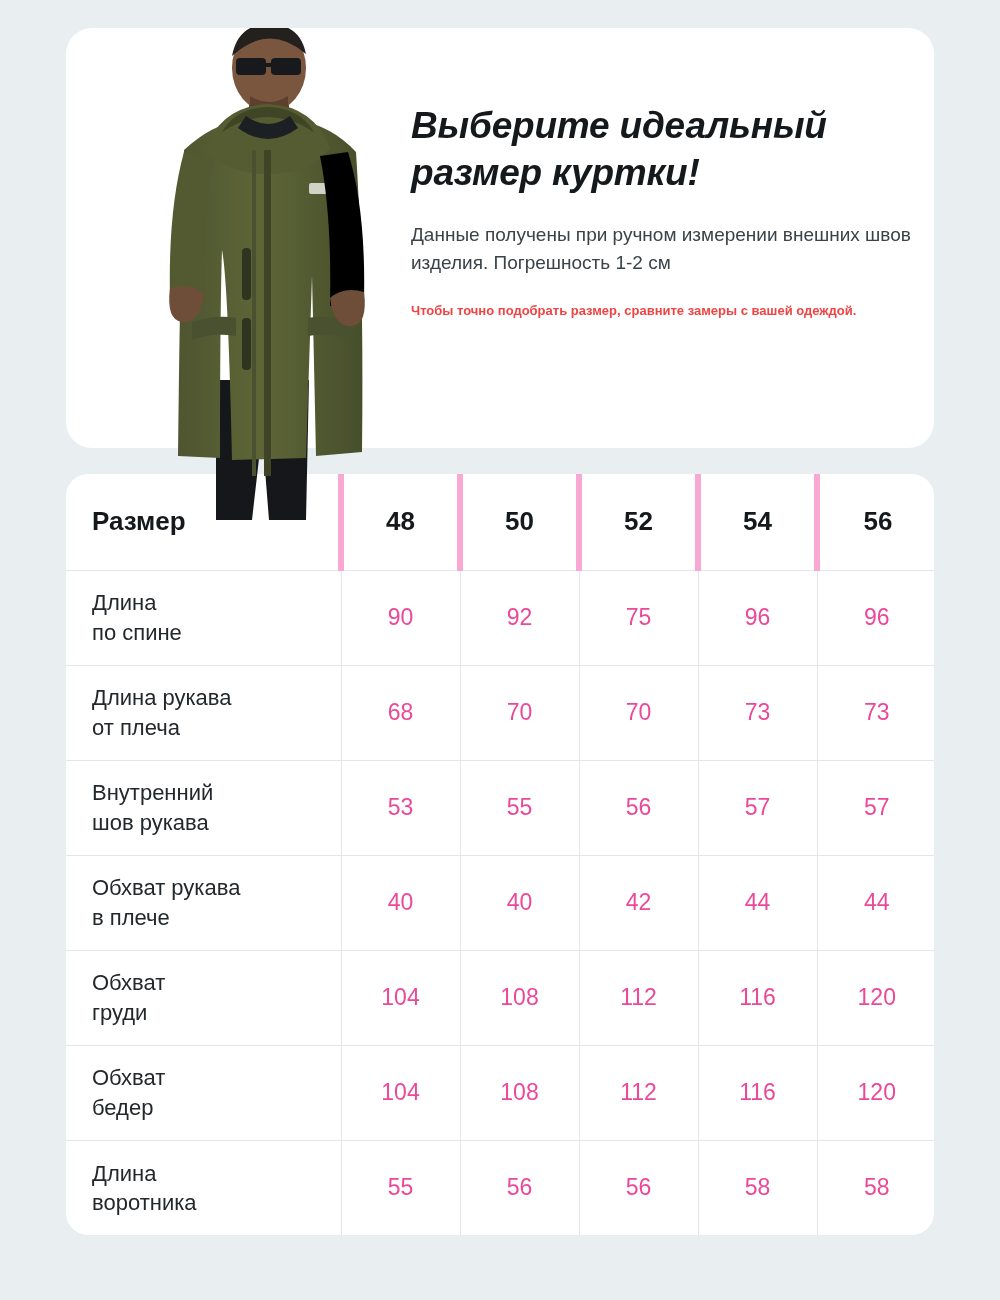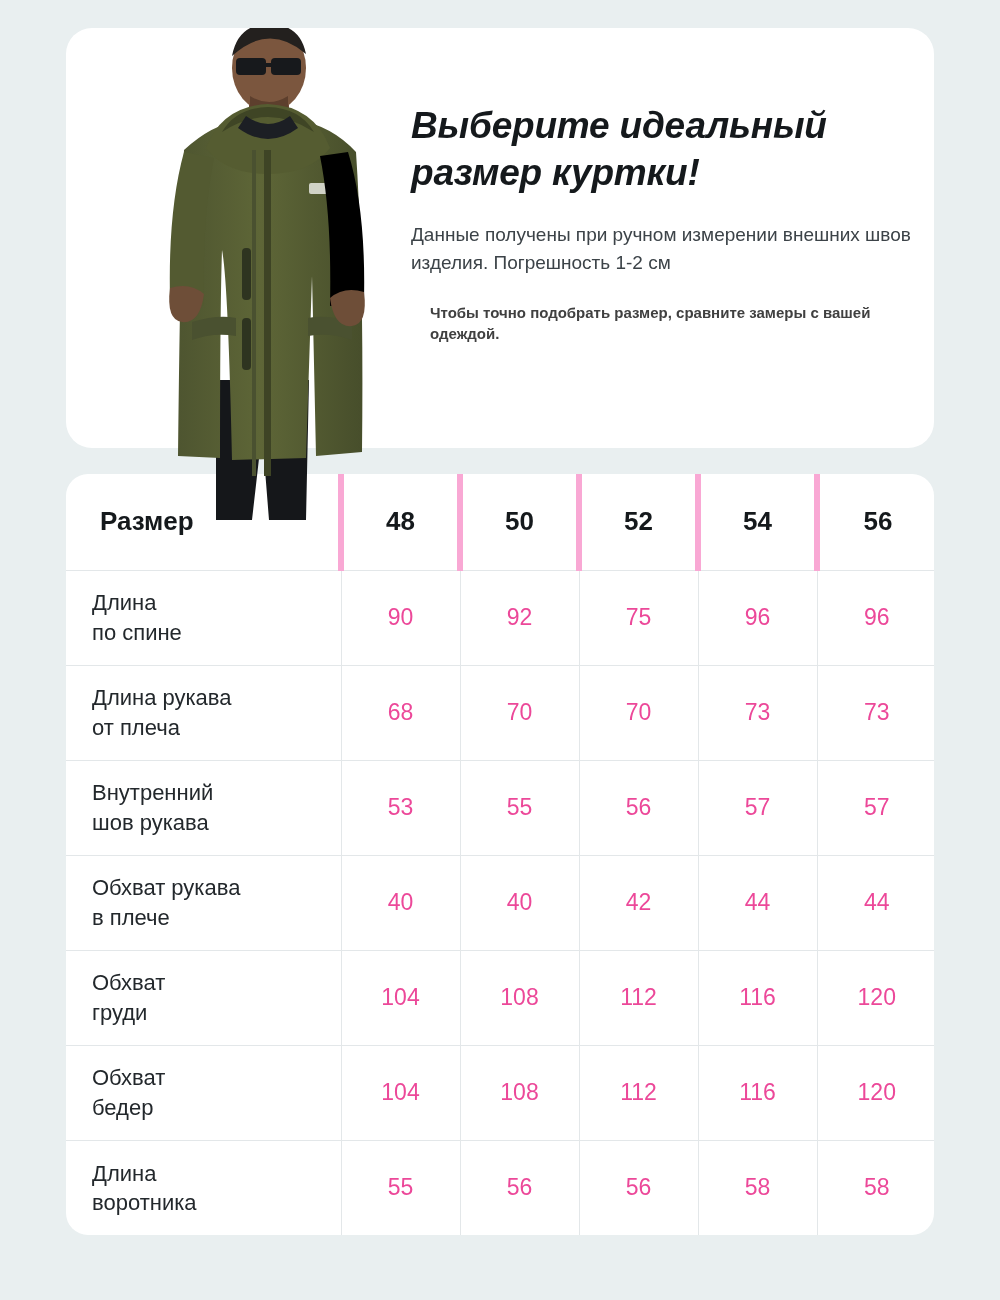--- a/index.html
+++ b/index.html
@@ -46,25 +46,24 @@
 
   .hero-sub {
     margin-top: 24px;
     font-size: 19px;
     line-height: 1.5;
     color: #3c4348;
   }
 
   .hero-note {
     margin-top: 24px;
-    font-size: 15px;
+    font-size: 13px;
     line-height: 1.45;
     font-weight: bold;
-    color: #404040;
-    margin-left: 19px;
+    color: #ef4444;
   }
 
   
   .model {
     position: absolute;
     left: 0px;
     top: -28px;
     width: 320px;
     height: 520px;
     overflow: visible;
@@ -89,21 +88,21 @@
   col.size-col  { width: 119px; }
 
   thead th {
     height: 96px;
     vertical-align: middle;
     border-bottom: 1px solid #e3e7e9;
   }
 
   thead th.head-label {
     text-align: left;
-    padding-left: 34px;
+    padding-left: 26px;
     font-size: 26px;
     font-weight: bold;
     color: #15191c;
   }
 
   thead th.head-size {
     font-size: 26px;
     font-weight: bold;
     color: #15191c;
     border-left: 6px solid #f9a8d4;

